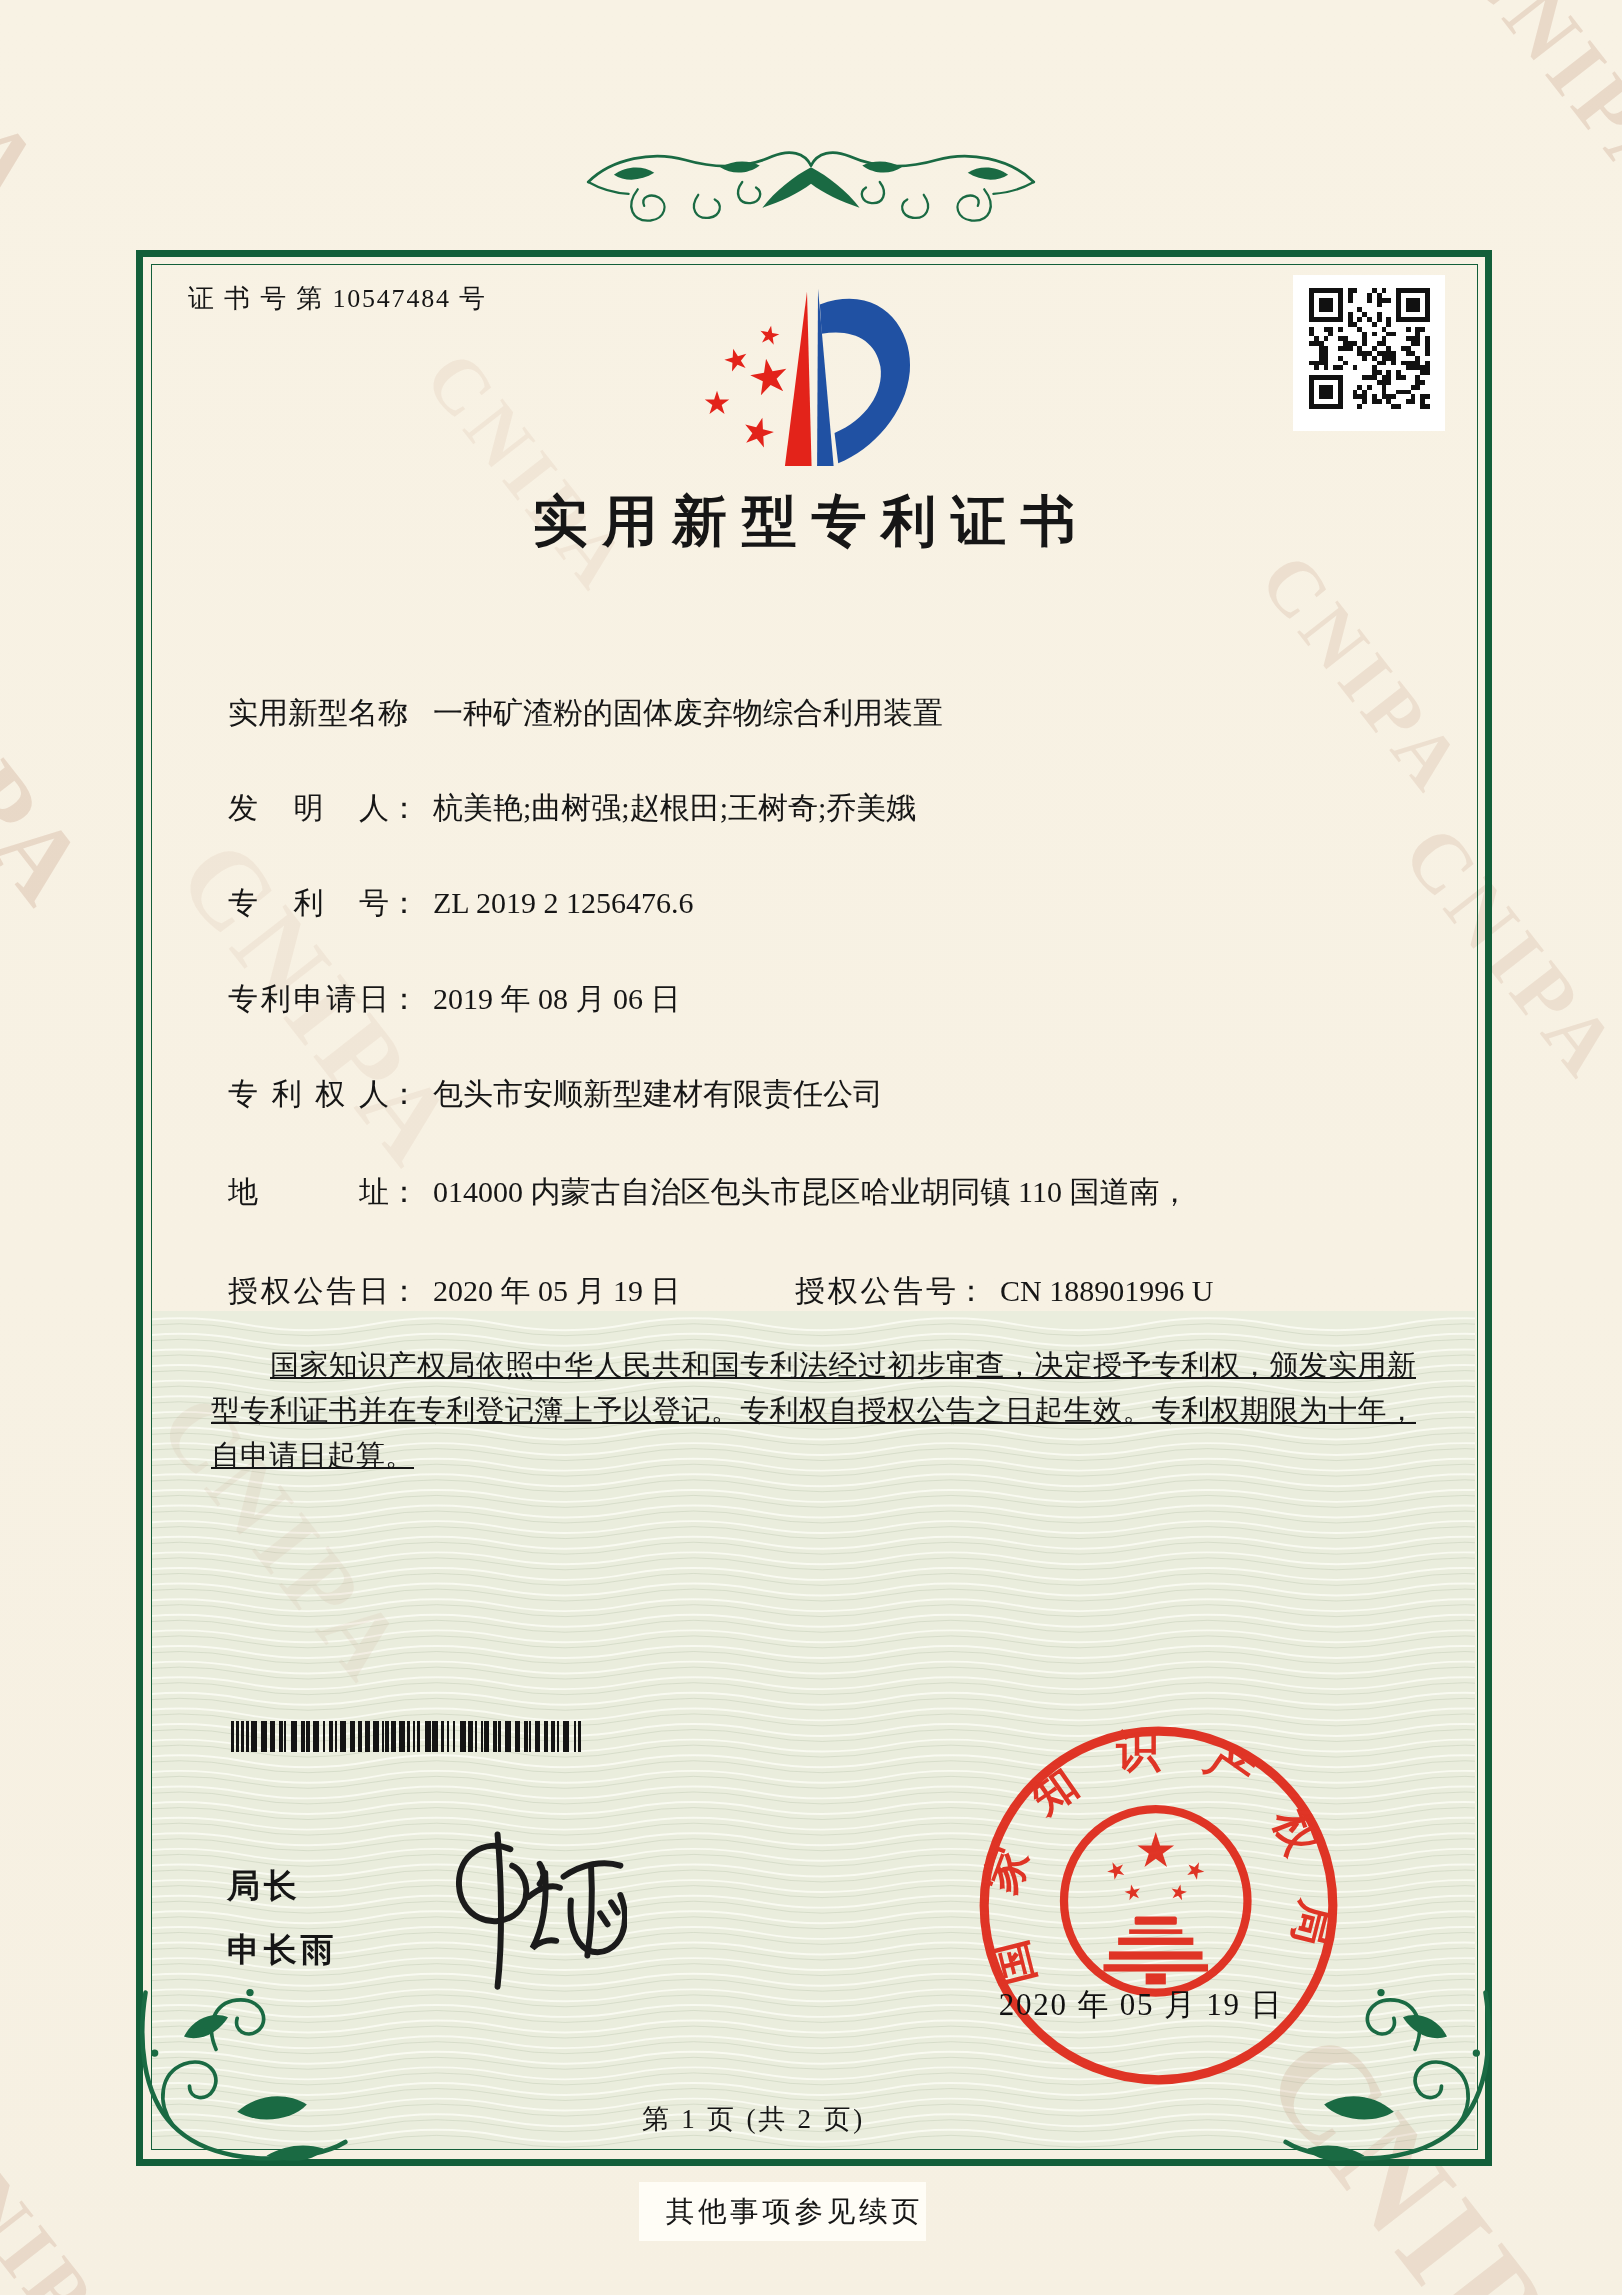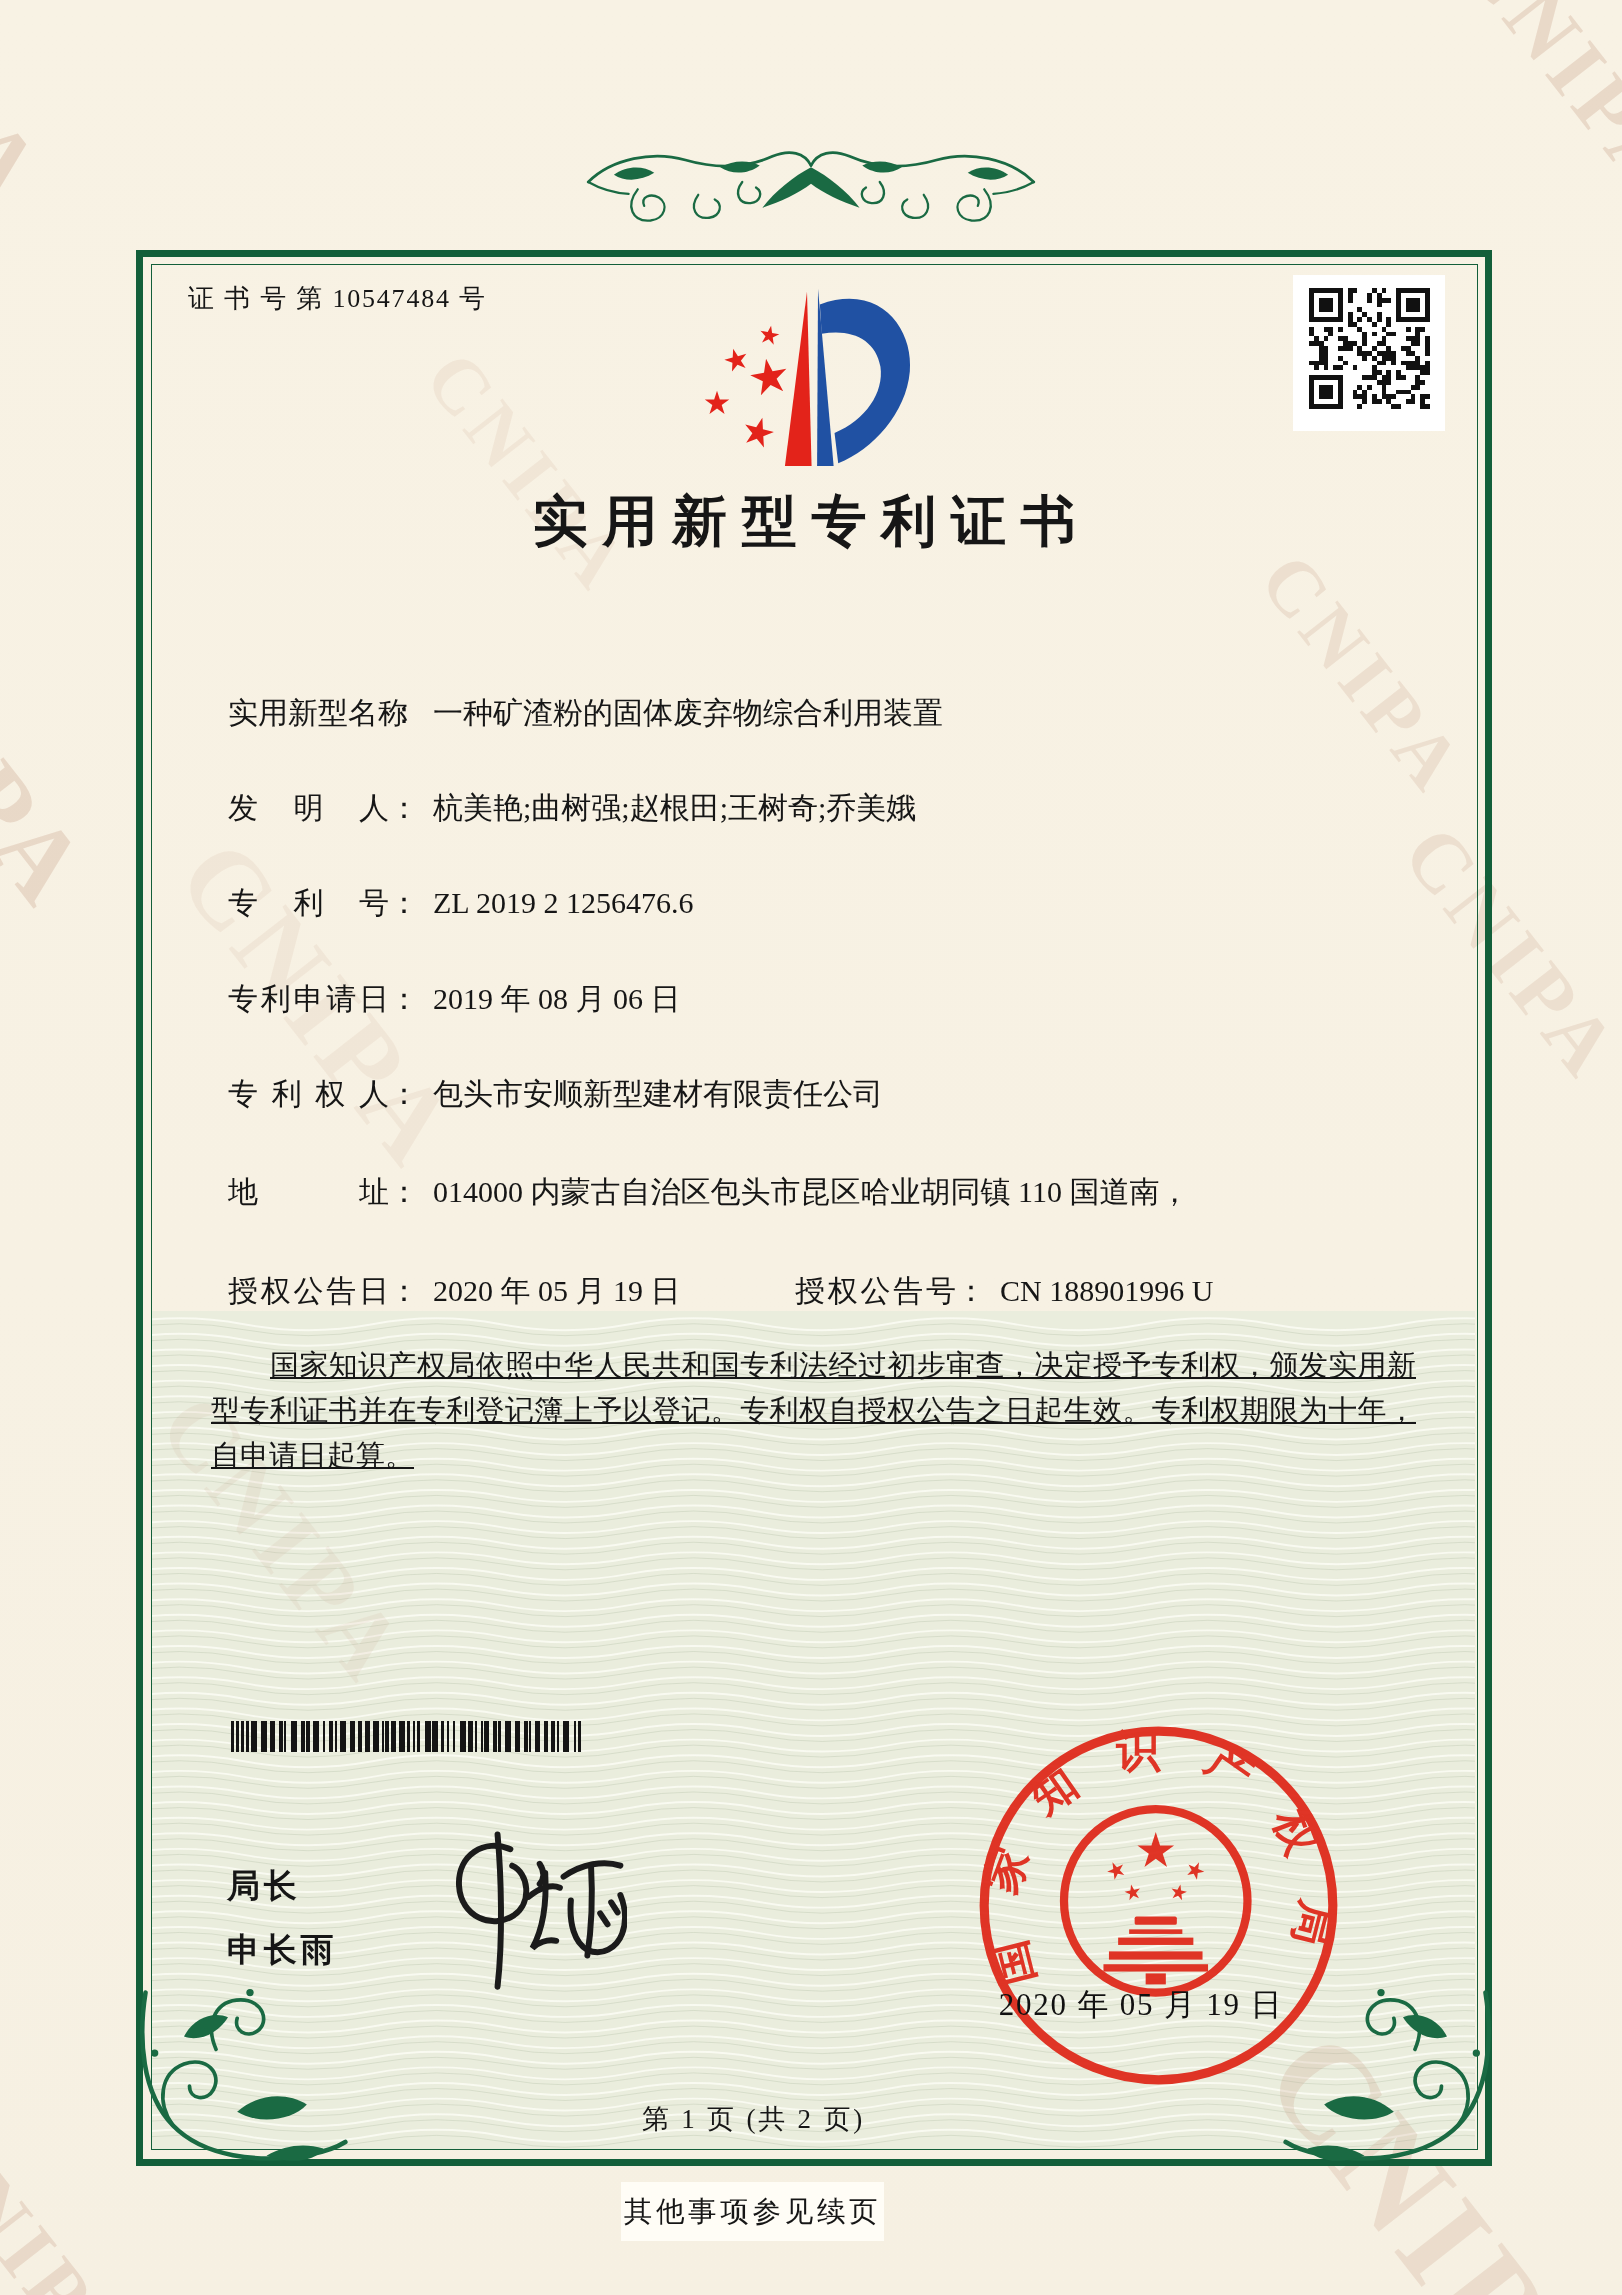--- a/index.html
+++ b/index.html
@@ -43,22 +43,22 @@
   
   .signer{position:absolute;left:227px;font-size:33px;letter-spacing:3.7px;font-weight:600;z-index:5;}
   #signature{position:absolute;left:402px;top:1829px;z-index:5;}
   
   #seal{position:absolute;left:975px;top:1722px;z-index:5;opacity:.93;}
   .sealdate{position:absolute;left:996px;top:1984px;width:290px;text-align:center;
             font-size:31px;letter-spacing:1.8px;color:#111;z-index:6;}
   
   .pagefoot{position:absolute;left:478px;top:2101px;width:551px;text-align:center;
             font-size:27px;letter-spacing:2.8px;z-index:5;}
-  .contnote{position:absolute;left:621px;top:2182px;width:263px;height:59px;line-height:59px;
-            background:#fffdf6;text-align:center;font-size:28.5px;letter-spacing:3.7px;z-index:5;}
+  .contnote{position:absolute;left:639px;top:2182px;width:263px;height:59px;line-height:59px;
+            background:#fffdf6;text-align:center;font-size:28.5px;letter-spacing:3.7px;z-index:5;padding-left:24px;}
   .green{stroke:#1a6a43;fill:none;stroke-linecap:round;}
   .greenf{fill:#1a6a43;stroke:none;}
 </style>
 </head>
 <body>
 
 <div class="page">
 
   <div class="band">
     <svg id="waves" width="1323" height="838" viewBox="0 0 1441 912">

